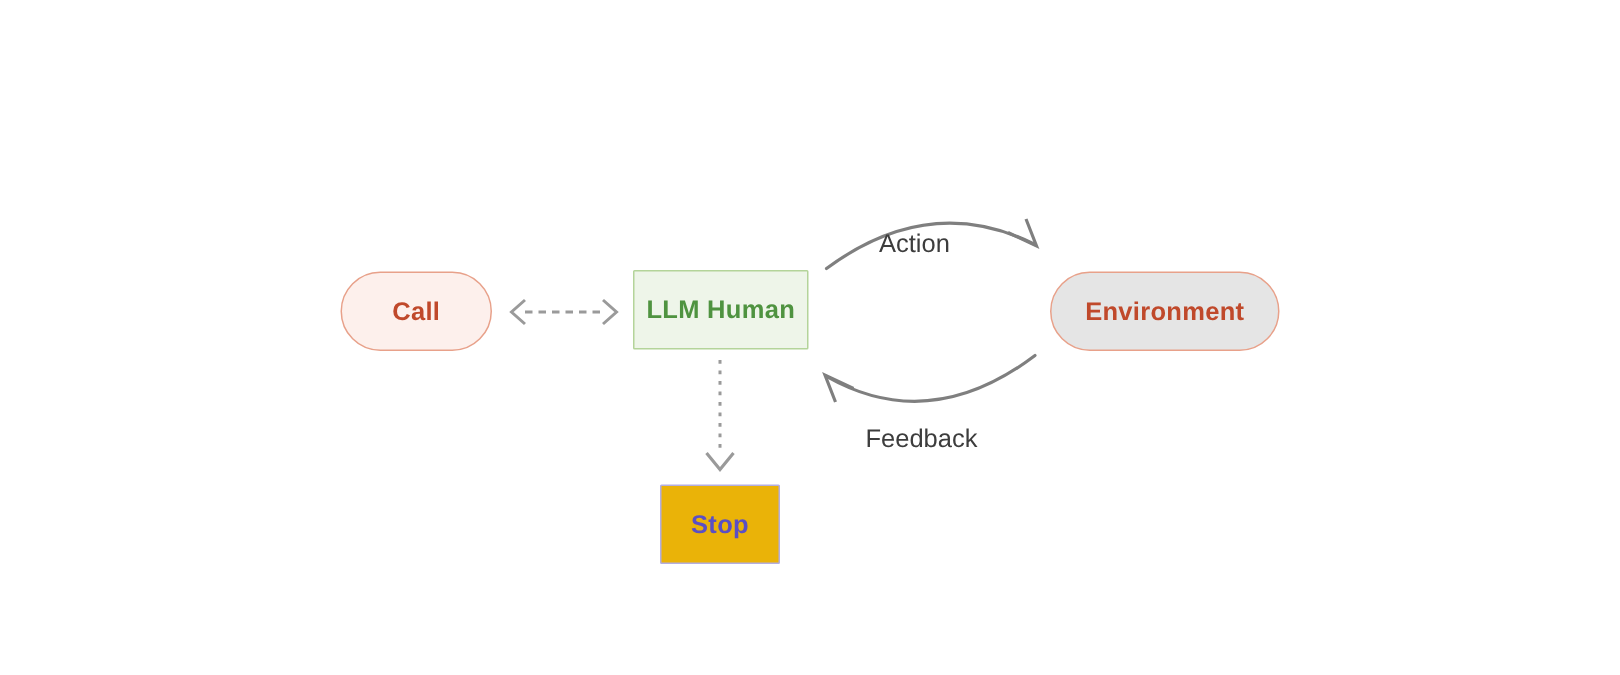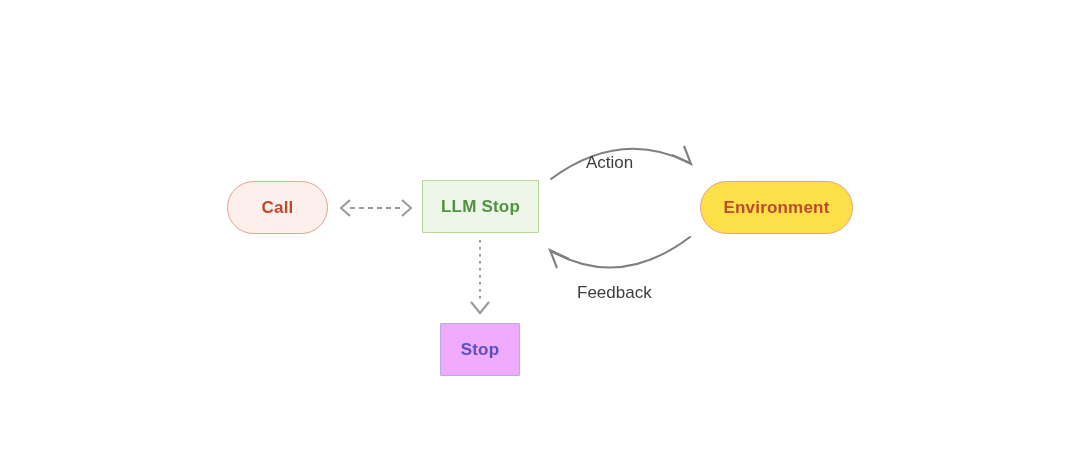--- a/index.html
+++ b/index.html
@@ -42,21 +42,21 @@
     color: #c0492b;
     font-size: 17px;
   }
   
   #node-environment {
     left: 700px;
     top: 181px;
     width: 153px;
     height: 53px;
     border-radius: 27px;
-    background: #fde047;
+    background: #e5e5e5;
     border: 1.6px solid #e8a18a;
     color: #c0492b;
     font-size: 17px;
   }
   
   #node-llm-call {
     left: 422px;
     top: 180px;
     width: 117px;
     height: 53px;
@@ -66,21 +66,21 @@
     color: #4f9340;
     font-size: 17px;
   }
   
   #node-stop {
     left: 440px;
     top: 323px;
     width: 80px;
     height: 53px;
     border-radius: 1px;
-    background: #f0abfc;
+    background: #eab308;
     border: 1.6px solid #b3aee0;
     color: #5b4fc4;
     font-size: 17px;
   }
   
   .edge-label {
     position: absolute;
     color: #3d3d3d;
     font-size: 17px;
     font-weight: normal;
@@ -135,21 +135,21 @@
     
     <g>
       <line x1="480" y1="240" x2="480" y2="301" stroke="#9a9a9a" stroke-width="2" stroke-dasharray="2.5,4.5" stroke-linecap="butt"></line>
       <path d="M 471,302 L 480,313 L 489,302" fill="none" stroke="#9a9a9a" stroke-width="2.1" stroke-linejoin="miter" stroke-linecap="butt"></path>
     </g>
 
   </svg>
 
   <div class="node" id="node-human">Call</div>
 
-  <div class="node" id="node-llm-call">LLM Stop</div>
+  <div class="node" id="node-llm-call">LLM Human</div>
 
   <div class="node" id="node-environment">Environment</div>
 
   <div class="node" id="node-stop">Stop</div>
 
   <div class="edge-label" id="label-action">Action</div>
 
   <div class="edge-label" id="label-feedback">Feedback</div>
 
 </div>

